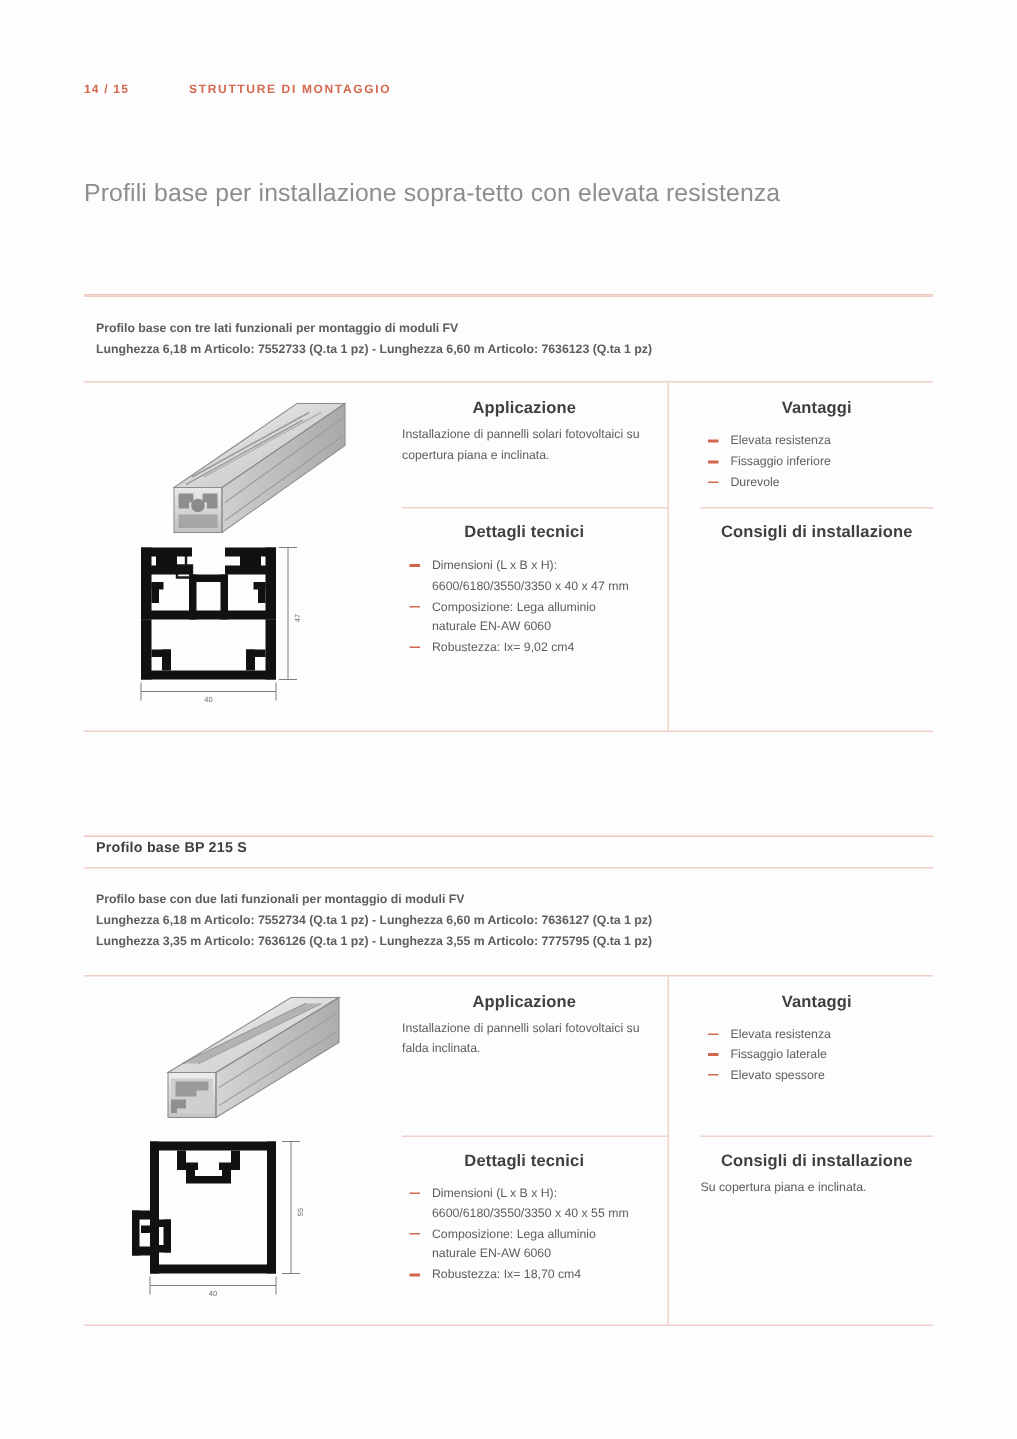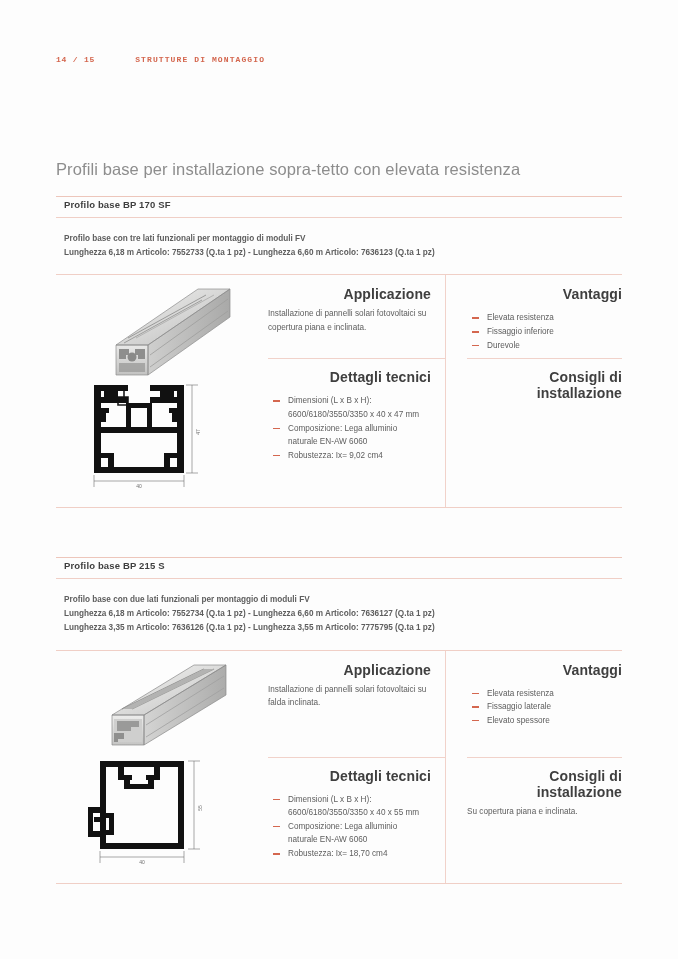--- a/index.html
+++ b/index.html
@@ -27,35 +27,33 @@
     top: 55px;
     left: 56px;
     right: 60px;
     display: flex;
     align-items: baseline;
     gap: 40px;
     font-size: 8px;
     letter-spacing: 1.1px;
     font-weight: bold;
     color: #d4674f;
-    font-family: Liberation Mono, monospace;
   }
   .runhead .folio { letter-spacing: 0.8px; }
 
   
   .page-title {
     position: absolute;
     top: 120px;
     left: 56px;
     right: 40px;
     font-size: 16.5px;
     font-weight: 400;
     color: #8d8d8d;
     letter-spacing: 0.1px;
-    margin-top: 40px;
   }
 
   
   .block {
     position: absolute;
     left: 56px;
     width: 566px;
   }
   .block-1 { top: 196px; }
   .block-2 { top: 557px; }
@@ -111,22 +109,22 @@
   .vdivider {
     position: absolute;
     top: 0;
     bottom: 0;
     left: 50%;
     width: 1px;
     background: #f1d2ca;
   }
 
   .sec-head {
-    text-align: right;
-    font-size: 14px;
+    text-align: center;
+    font-size: 11px;
     font-weight: bold;
     color: #3f3f3f;
     padding-top: 11px;
     padding-bottom: 5px;
     letter-spacing: 0.1px;
   }
   .col-b .sec-head { padding-left: 0; }
 
   .para {
     font-size: 8.2px;
@@ -186,21 +184,20 @@
 
   <div class="runhead">
     <span class="folio">14 / 15</span>
     <span>STRUTTURE DI MONTAGGIO</span>
   </div>
 
   <div class="page-title">Profili base per installazione sopra-tetto con elevata resistenza</div>
 
   <div class="block block-1">
     <div class="rule rule-strong"></div>
-    <div class="block-title">Profilo base BP 170 SF</div>
     <div class="rule"></div>
 
     <div class="block-desc">
       <div>Profilo base con tre lati funzionali per montaggio di moduli FV</div>
       <div>Lunghezza 6,18 m Articolo: 7552733 (Q.ta 1 pz) - Lunghezza 6,60 m Articolo: 7636123 (Q.ta 1 pz)</div>
     </div>
 
     <div class="rule"></div>
 
     <div class="block-body">

